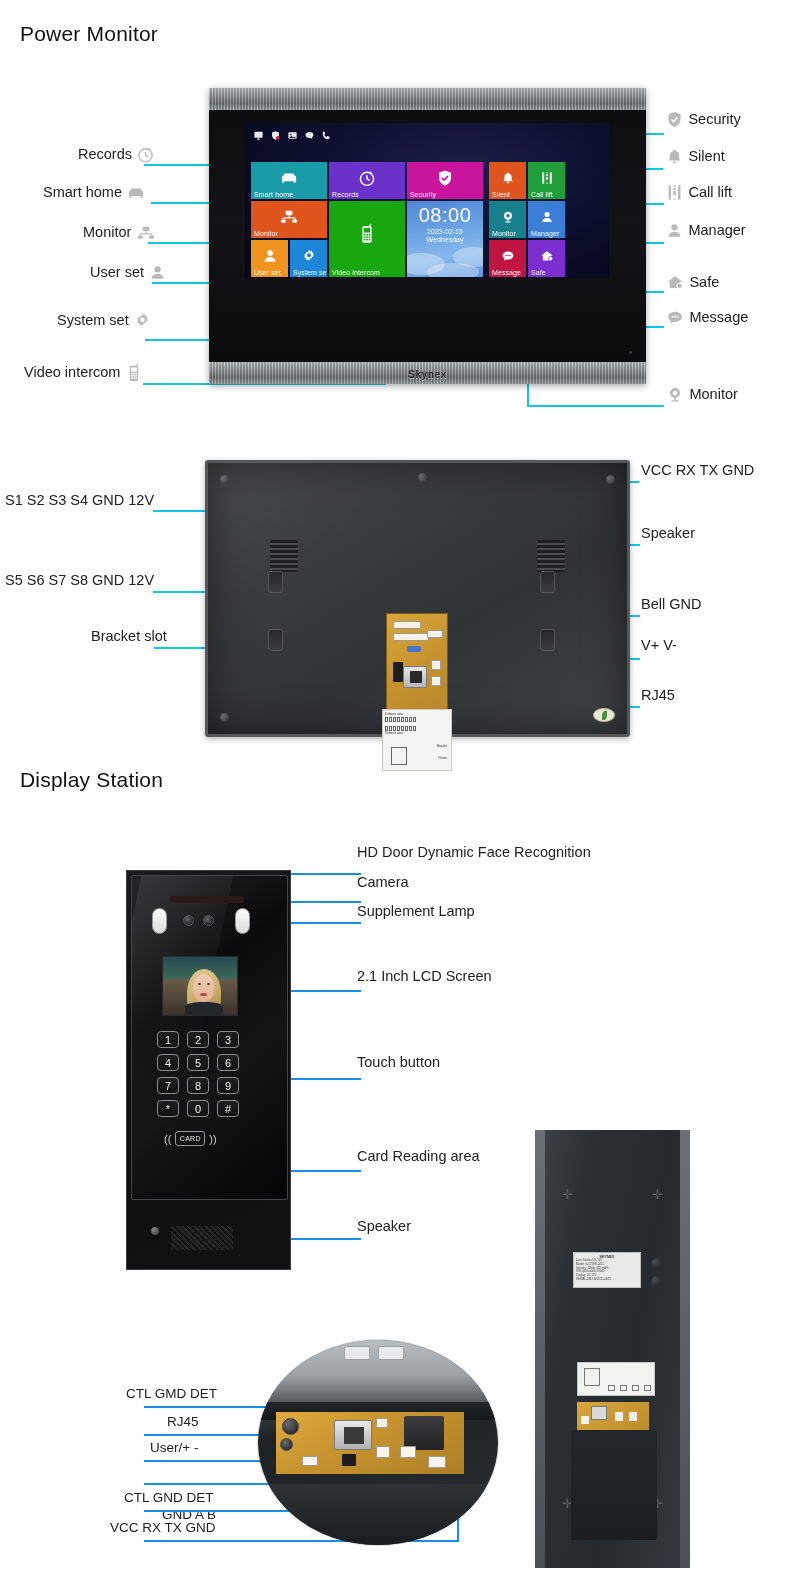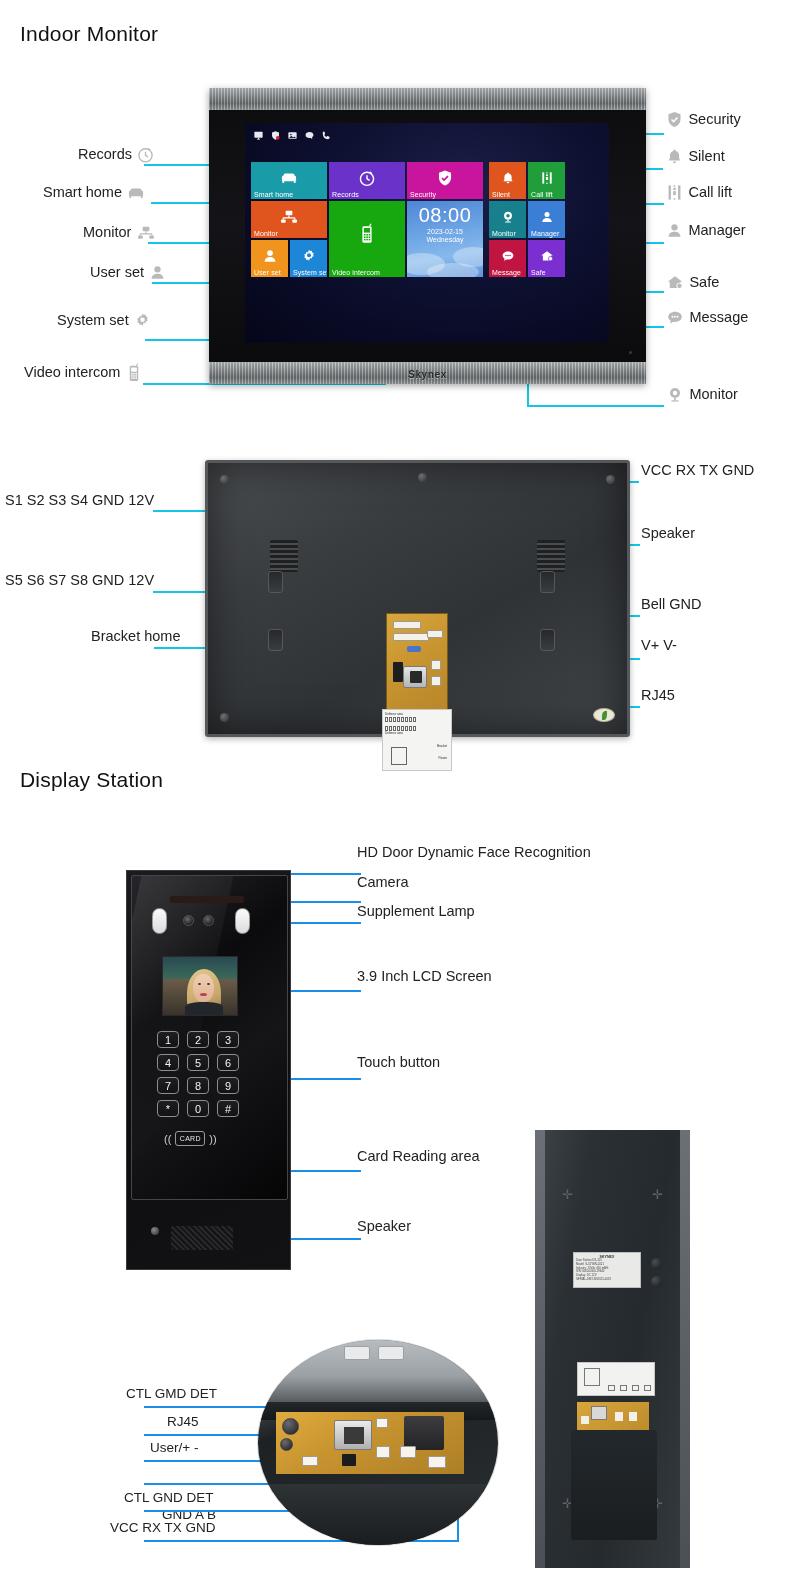--- a/index.html
+++ b/index.html
@@ -45,21 +45,21 @@
       linear-gradient(180deg,#b9bcbe,#8d9193 40%,#6e7274 70%,#9aa0a2);
   }
   .bezel-top { top: 0; }
   .bezel-bottom { bottom: 0; }
   .brand {
     position: absolute; bottom: 4px; left: 0; width: 437px; text-align: center;
     font-size: 10px; font-weight: bold; color: #2a2a2a; letter-spacing: .6px;
     text-shadow: 0 1px 0 rgba(255,255,255,.4);
   }
   .screen {
-    position: absolute; left: 36px; top: 35px; width: 364px; height: 220px;
+    position: absolute; left: 36px; top: 35px; width: 364px; height: 155px;
     background: radial-gradient(ellipse at 60% 30%, #1c2048 0%, #0d1030 45%, #05061a 100%);
     overflow: hidden;
   }
   .statusbar {
     position: absolute; left: 8px; top: 5px; height: 14px;
     display: flex; align-items: center; gap: 6px;
   }
   .tiles { position: absolute; left: 6px; top: 39px; display: flex; gap: 2px; }
   .grid-main { display: grid; grid-template-columns: 76px 76px 76px; grid-template-rows: 37px 37px 37px; gap: 2px; }
   .grid-side { display: grid; grid-template-columns: 37px 37px; grid-template-rows: 37px 37px 37px; gap: 2px; margin-left: 4px; }
@@ -248,21 +248,21 @@
   .ci-conn { position:absolute; background:#f6f4ec; border:1px solid #9c9c92; border-radius:1px; }
   .ci-relay { position:absolute; left:128px; top:4px; width:40px; height:34px;
     background: linear-gradient(#3d3d41,#232326); border-radius:2px; }
   .ci-bottom { position:absolute; left:0; bottom:0; width:100%; height:30%;
     background: linear-gradient(#2e3336,#1a1d20); }
 </style>
 </head>
 <body>
 
 <div id="sec1">
-  <div id="s1-title" class="section-title">Indoor Monitor</div>
+  <div id="s1-title" class="section-title">Power Monitor</div>
 
   <div style="position:absolute;left:78px;top:145px;">
     <span class="lbl">Records</span>
     <svg class="icn" width="19" height="19" viewBox="0 0 24 24">
         <circle cx="12" cy="13" r="8.3" fill="none" stroke="#b9b9b9" stroke-width="1.7"></circle>
         <path d="M12 8.5v4.5l3.2 2" fill="none" stroke="#b9b9b9" stroke-width="1.7"></path>
         <path d="M15.5 4.3l2.6 2.3" stroke="#b9b9b9" stroke-width="1.7" fill="none"></path>
       </svg>
   </div>
   <div style="position:absolute;left:43px;top:183px;">
@@ -593,21 +593,21 @@
 
   <div class="lbl" style="position:absolute;left:5px;top:77px;">S1 S2 S3 S4 GND 12V</div>
   <div class="leader" style="left:153px;top:95px;width:261px;height:1.6px;"></div>
   <div class="leader" style="left:413px;top:95px;width:1.6px;height:69px;"></div>
   <div class="dot" style="left:411px;top:160px;"></div>
 
   <div class="lbl" style="position:absolute;left:5px;top:157px;">S5 S6 S7 S8 GND 12V</div>
   <div class="leader" style="left:153px;top:176px;width:246px;height:1.6px;"></div>
   <div class="dot" style="left:397px;top:173px;"></div>
 
-  <div class="lbl" style="position:absolute;left:91px;top:213px;">Bracket home</div>
+  <div class="lbl" style="position:absolute;left:91px;top:213px;">Bracket slot</div>
   <div class="leader" style="left:154px;top:232px;width:183px;height:1.6px;"></div>
   <div class="dot" style="left:335px;top:229px;"></div>
 
   <div class="lbl" style="position:absolute;left:641px;top:47px;">VCC RX TX GND</div>
   <div class="leader" style="left:440px;top:66px;width:199px;height:1.6px;"></div>
   <div class="leader" style="left:440px;top:66px;width:1.6px;height:110px;"></div>
   <div class="dot" style="left:437px;top:172px;"></div>
 
   <div class="lbl" style="position:absolute;left:641px;top:110px;">Speaker</div>
   <div class="leader" style="left:590px;top:129px;width:50px;height:1.6px;"></div>
@@ -695,21 +695,21 @@
 
   <div class="lbl" style="position:absolute;left:357px;top:114px;">Camera</div>
   <div class="leader-b" style="left:222px;top:141px;width:139px;height:1.8px;"></div>
   <div class="leader-b" style="left:222px;top:141px;width:1.8px;height:15px;"></div>
   <div class="dot-b" style="left:219px;top:152px;"></div>
 
   <div class="lbl" style="position:absolute;left:357px;top:143px;">Supplement Lamp</div>
   <div class="leader-b" style="left:247px;top:162px;width:114px;height:1.8px;"></div>
   <div class="dot-b" style="left:244px;top:158px;"></div>
 
-  <div class="lbl" style="position:absolute;left:357px;top:208px;">3.9 Inch LCD Screen</div>
+  <div class="lbl" style="position:absolute;left:357px;top:208px;">2.1 Inch LCD Screen</div>
   <div class="leader-b" style="left:243px;top:230px;width:118px;height:1.8px;"></div>
   <div class="dot-b" style="left:240px;top:226px;"></div>
 
   <div class="lbl" style="position:absolute;left:357px;top:294px;">Touch button</div>
   <div class="leader-b" style="left:238px;top:318px;width:123px;height:1.8px;"></div>
   <div class="dot-b" style="left:235px;top:314px;"></div>
 
   <div class="lbl" style="position:absolute;left:357px;top:388px;">Card Reading area</div>
   <div class="leader-b" style="left:209px;top:410px;width:152px;height:1.8px;"></div>
   <div class="dot-b" style="left:206px;top:406px;"></div>

